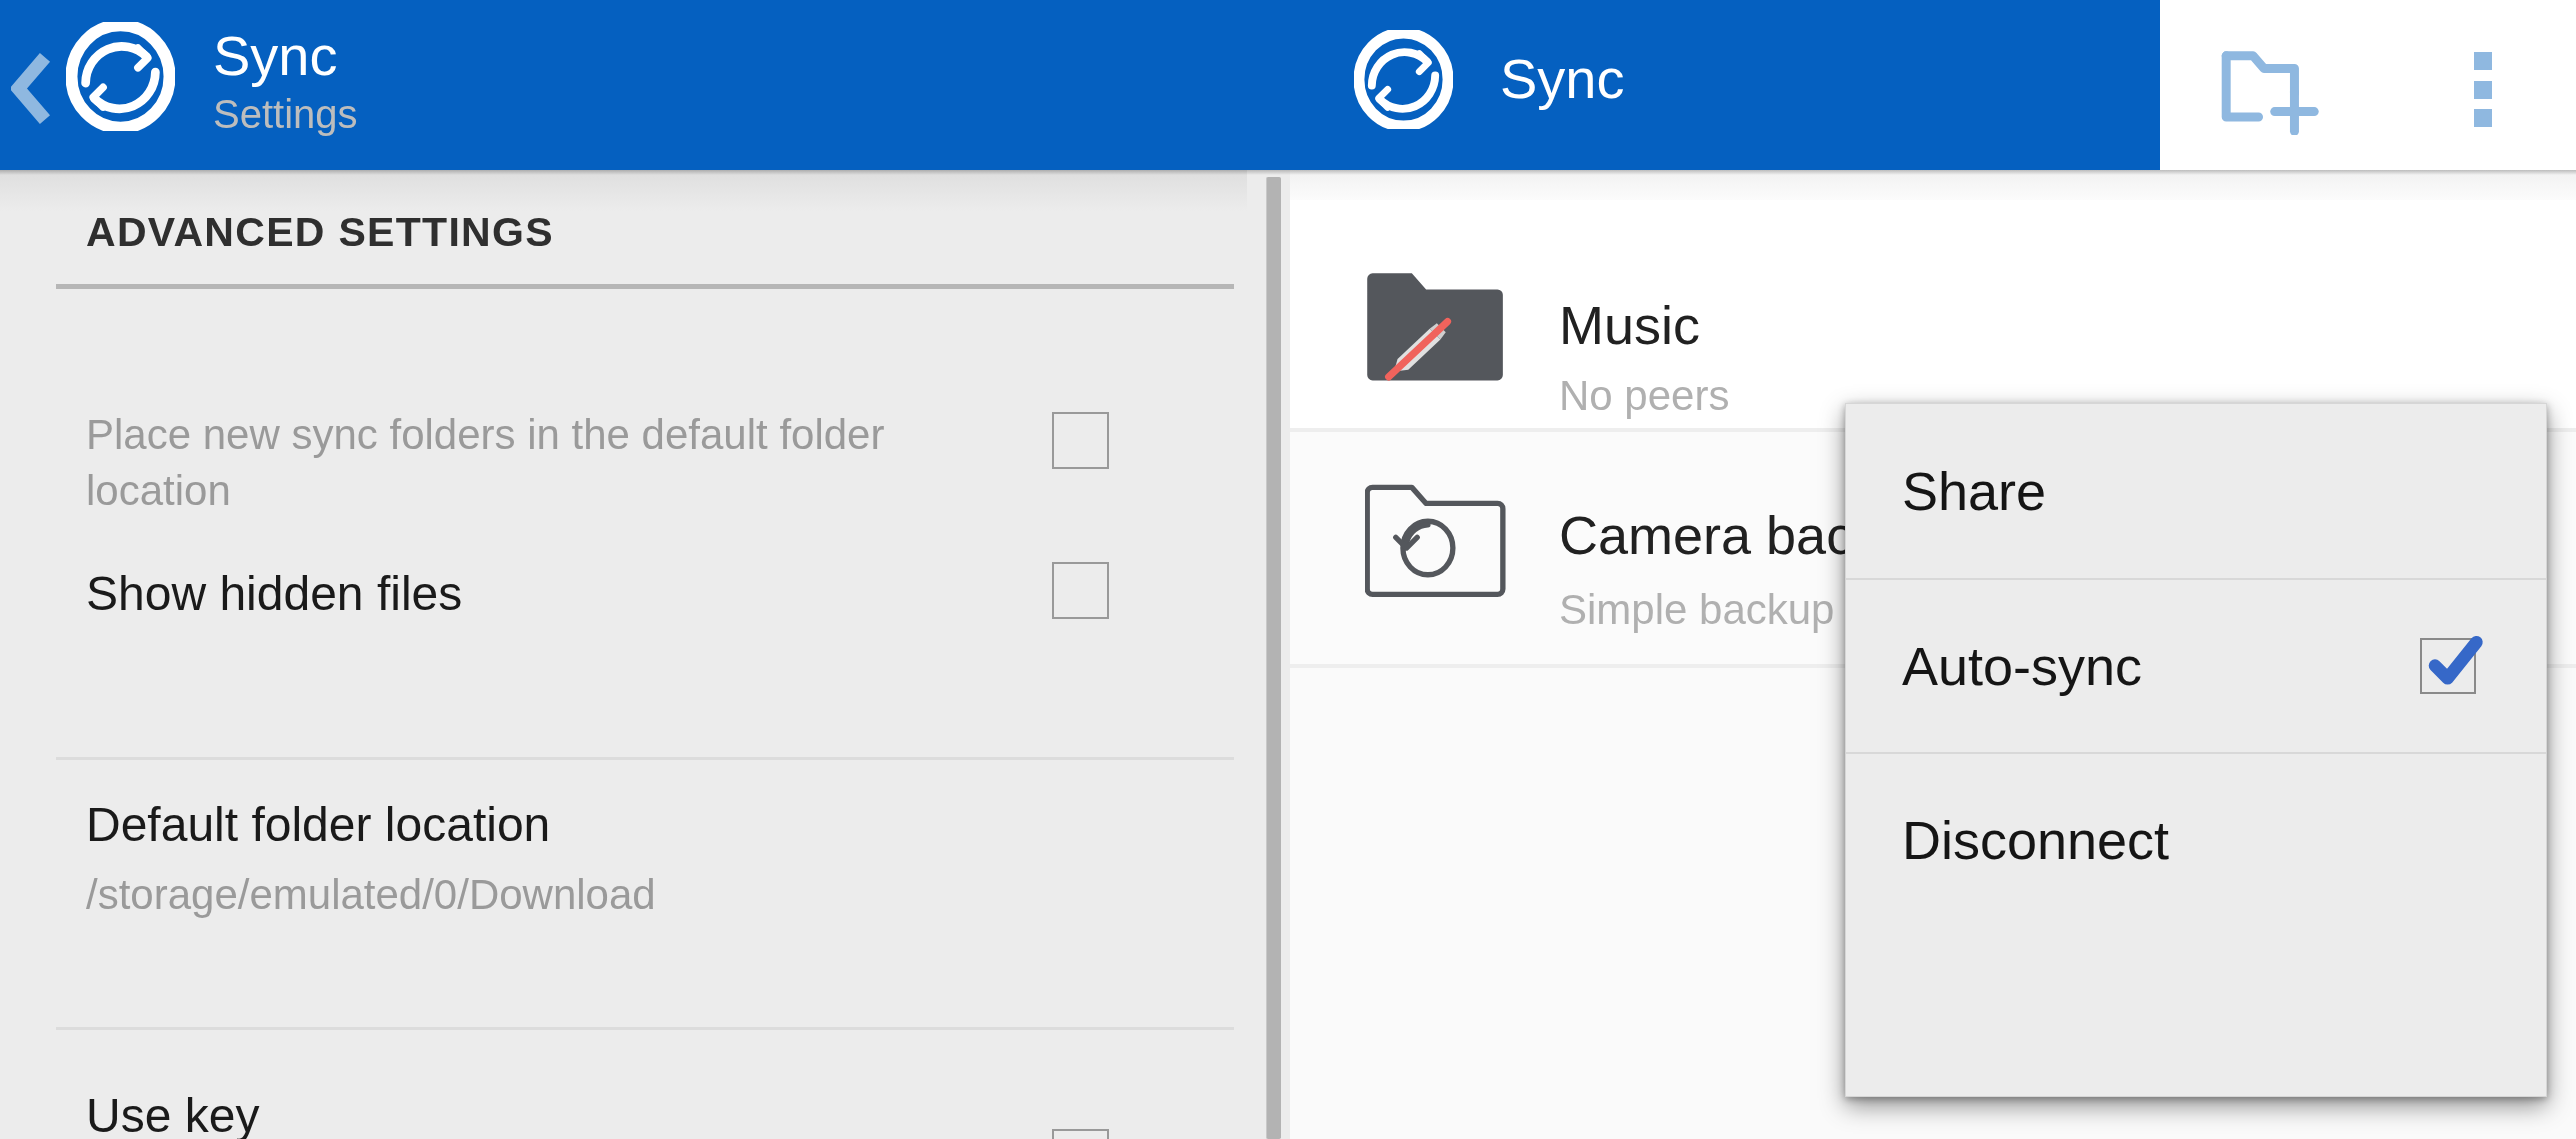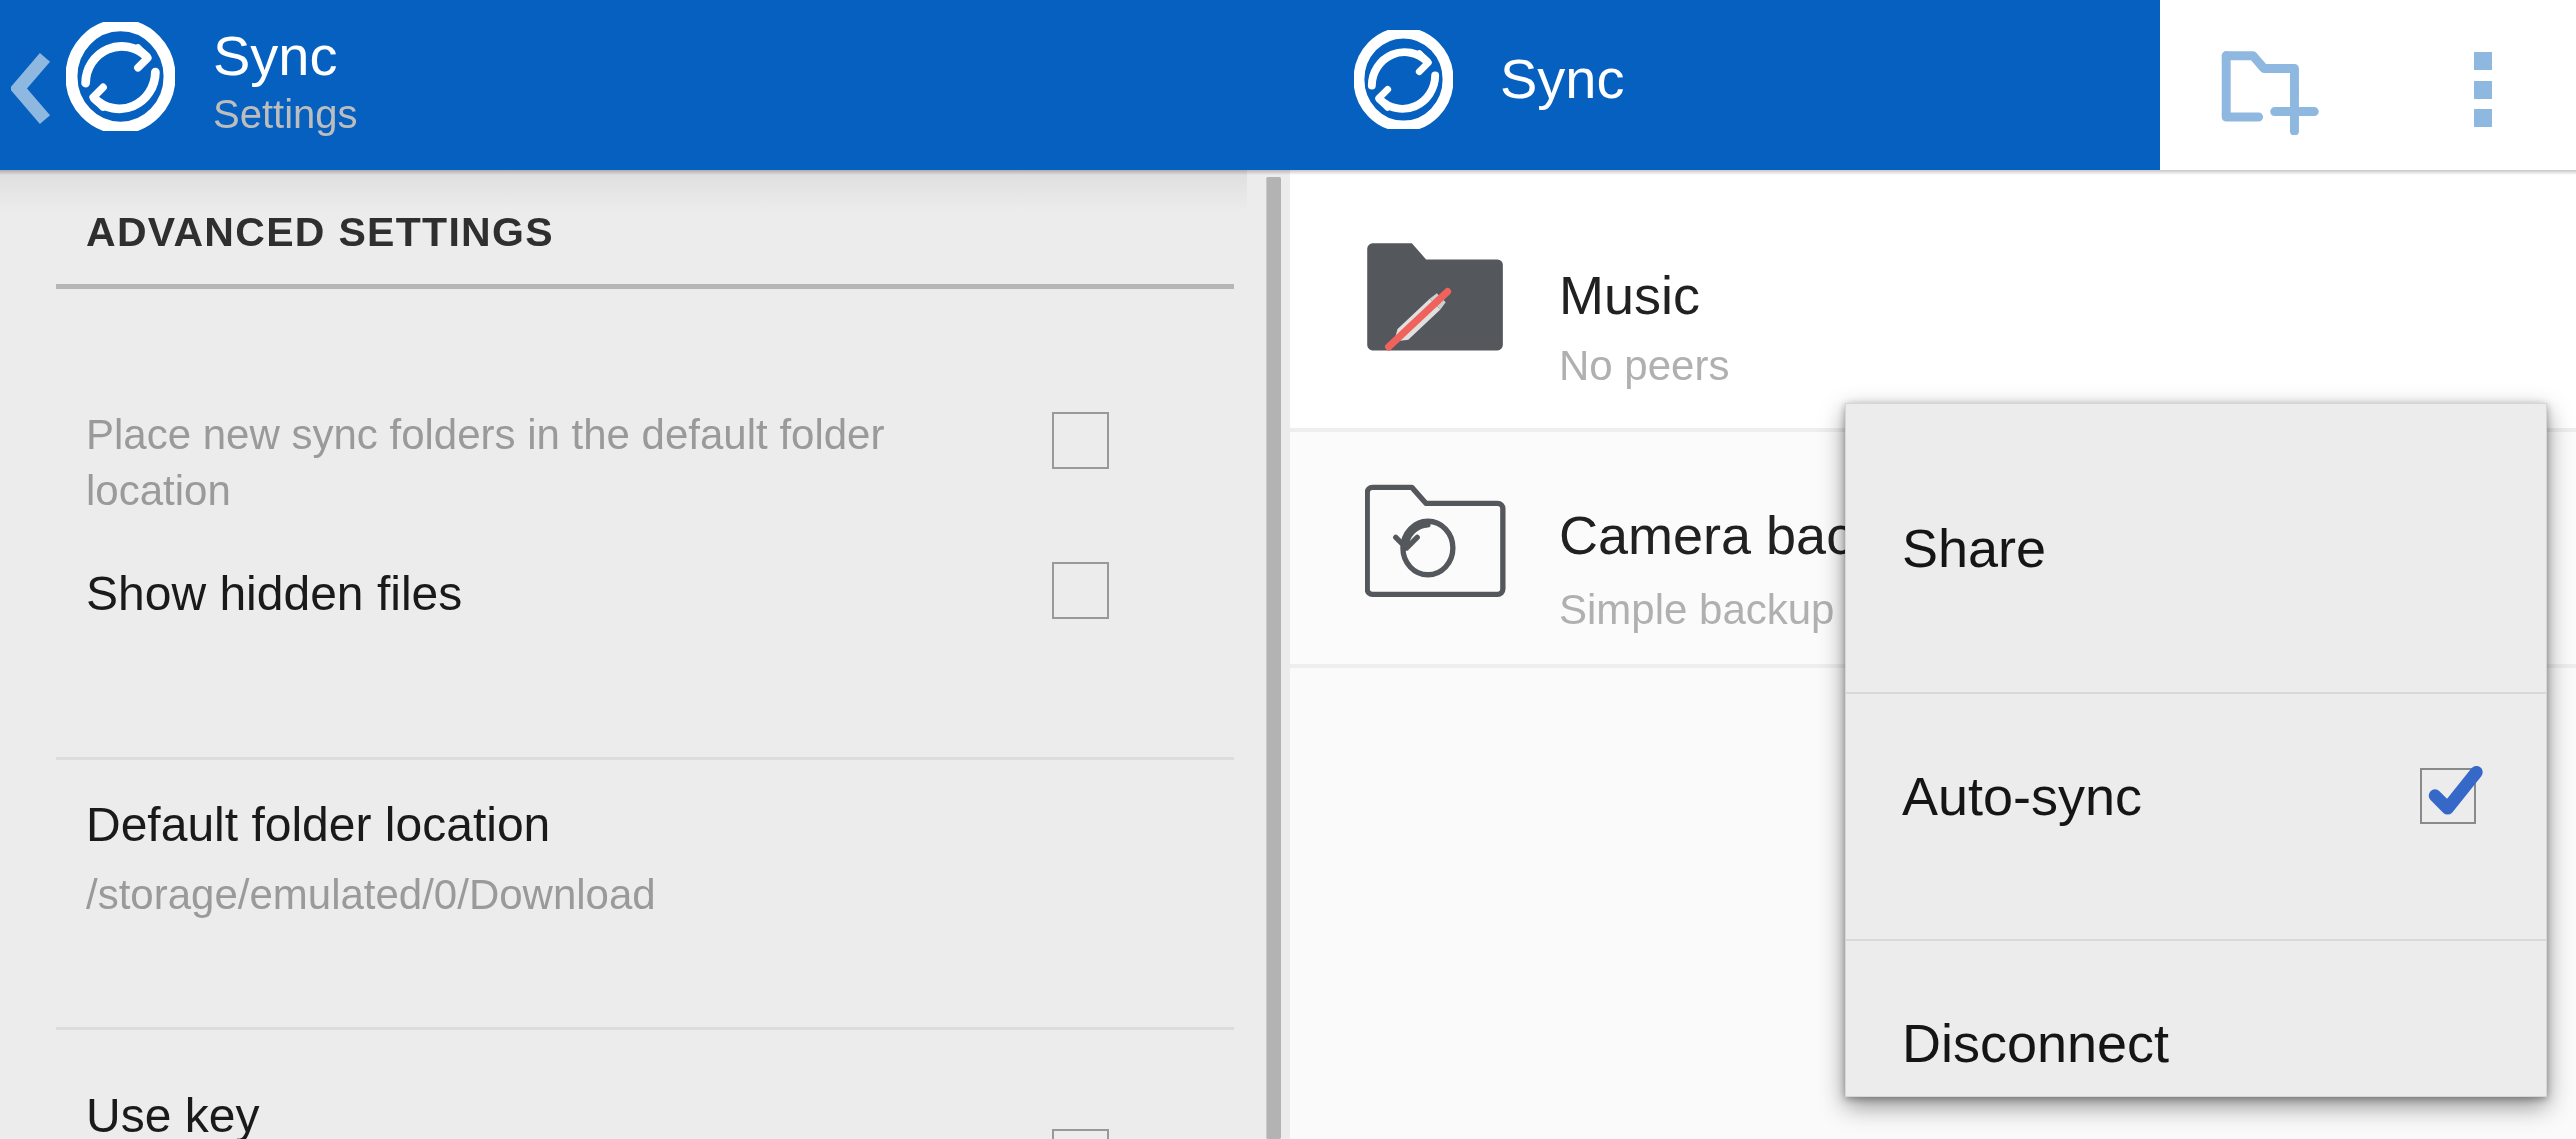--- a/index.html
+++ b/index.html
@@ -104,21 +104,21 @@
   .folder-pane {
     position: absolute; left: 1290px; top: 170px; width: 1286px; height: 969px;
     background: #fafafa;
     overflow: hidden;
   }
   .folder-pane-top {
     position: absolute; left: 0; top: 0; width: 1286px; height: 39px;
     background: linear-gradient(to bottom, #f1f1f1, #ffffff);
   }
   .frow { position: absolute; left: 0; width: 1286px; }
-  .frow.white { background: #ffffff; }
+  .frow.white { background: #ffffff; margin-top: 30px; }
   .frow.offwhite { background: #fbfbfb; }
   .frow-div {
     position: absolute; left: 0; width: 1286px; height: 3.6px; background: #eeeeee;
   }
   .ficon { position: absolute; left: 75px; width: 149px; height: 116px; }
   .ftitle {
     position: absolute; left: 269px;
     font-size: 54px; color: #212121; font-weight: 400; white-space: nowrap;
   }
   .fsub {
@@ -128,22 +128,22 @@
 
   
   .popup {
     position: absolute; left: 1845px; top: 403px; width: 702px; height: 694px;
     background: #ececec;
     border: 0.9px solid #d6d6d6;
     box-shadow: 0 9px 23px rgba(0,0,0,0.42), 0 1.8px 7.2px rgba(0,0,0,0.30);
     z-index: 60;
   }
   .mitem {
-    position: relative; width: 100%; height: 206px;
-    display: flex; align-items: center; margin-top: 41px;
+    position: relative; width: 100%; height: 174px;
+    display: flex; align-items: center;
   }
   .mitem + .mitem { border-top: 2.7px solid #d8d8d8; }
   .mlabel {
     position: absolute; left: 56px;
     font-size: 54px; color: #151515; font-weight: 400; white-space: nowrap;
   }
   .mcheck {
     position: absolute; right: 70px; top: 50%; transform: translateY(-50%);
     width: 56px; height: 56px; border: 2.7px solid #8a8a8a; background: transparent;
   }

